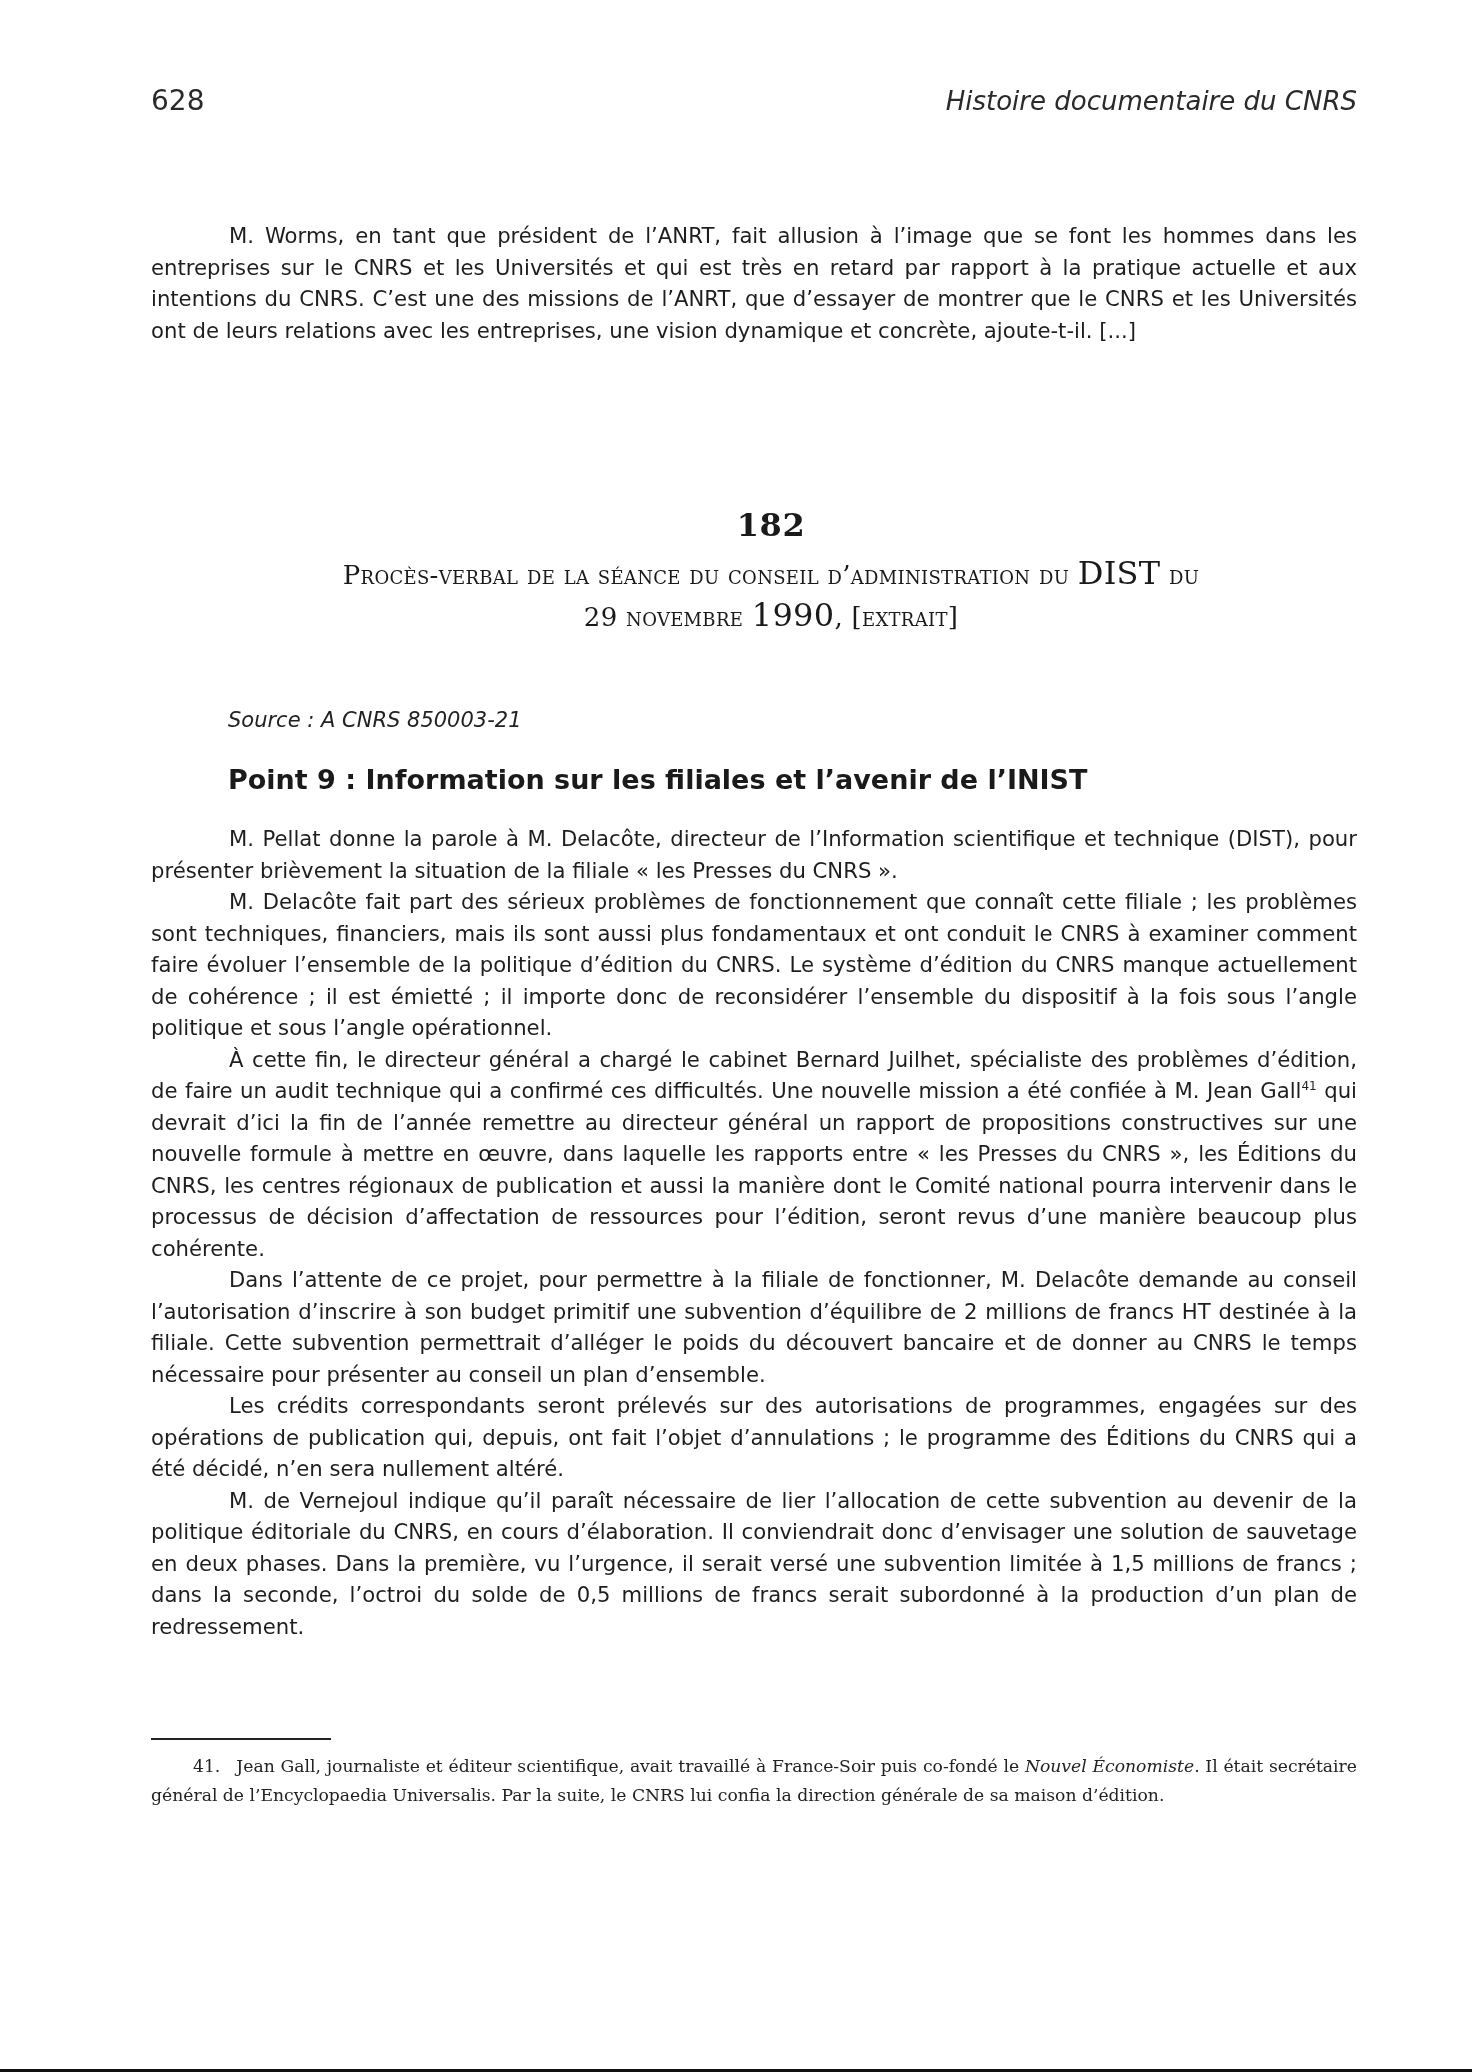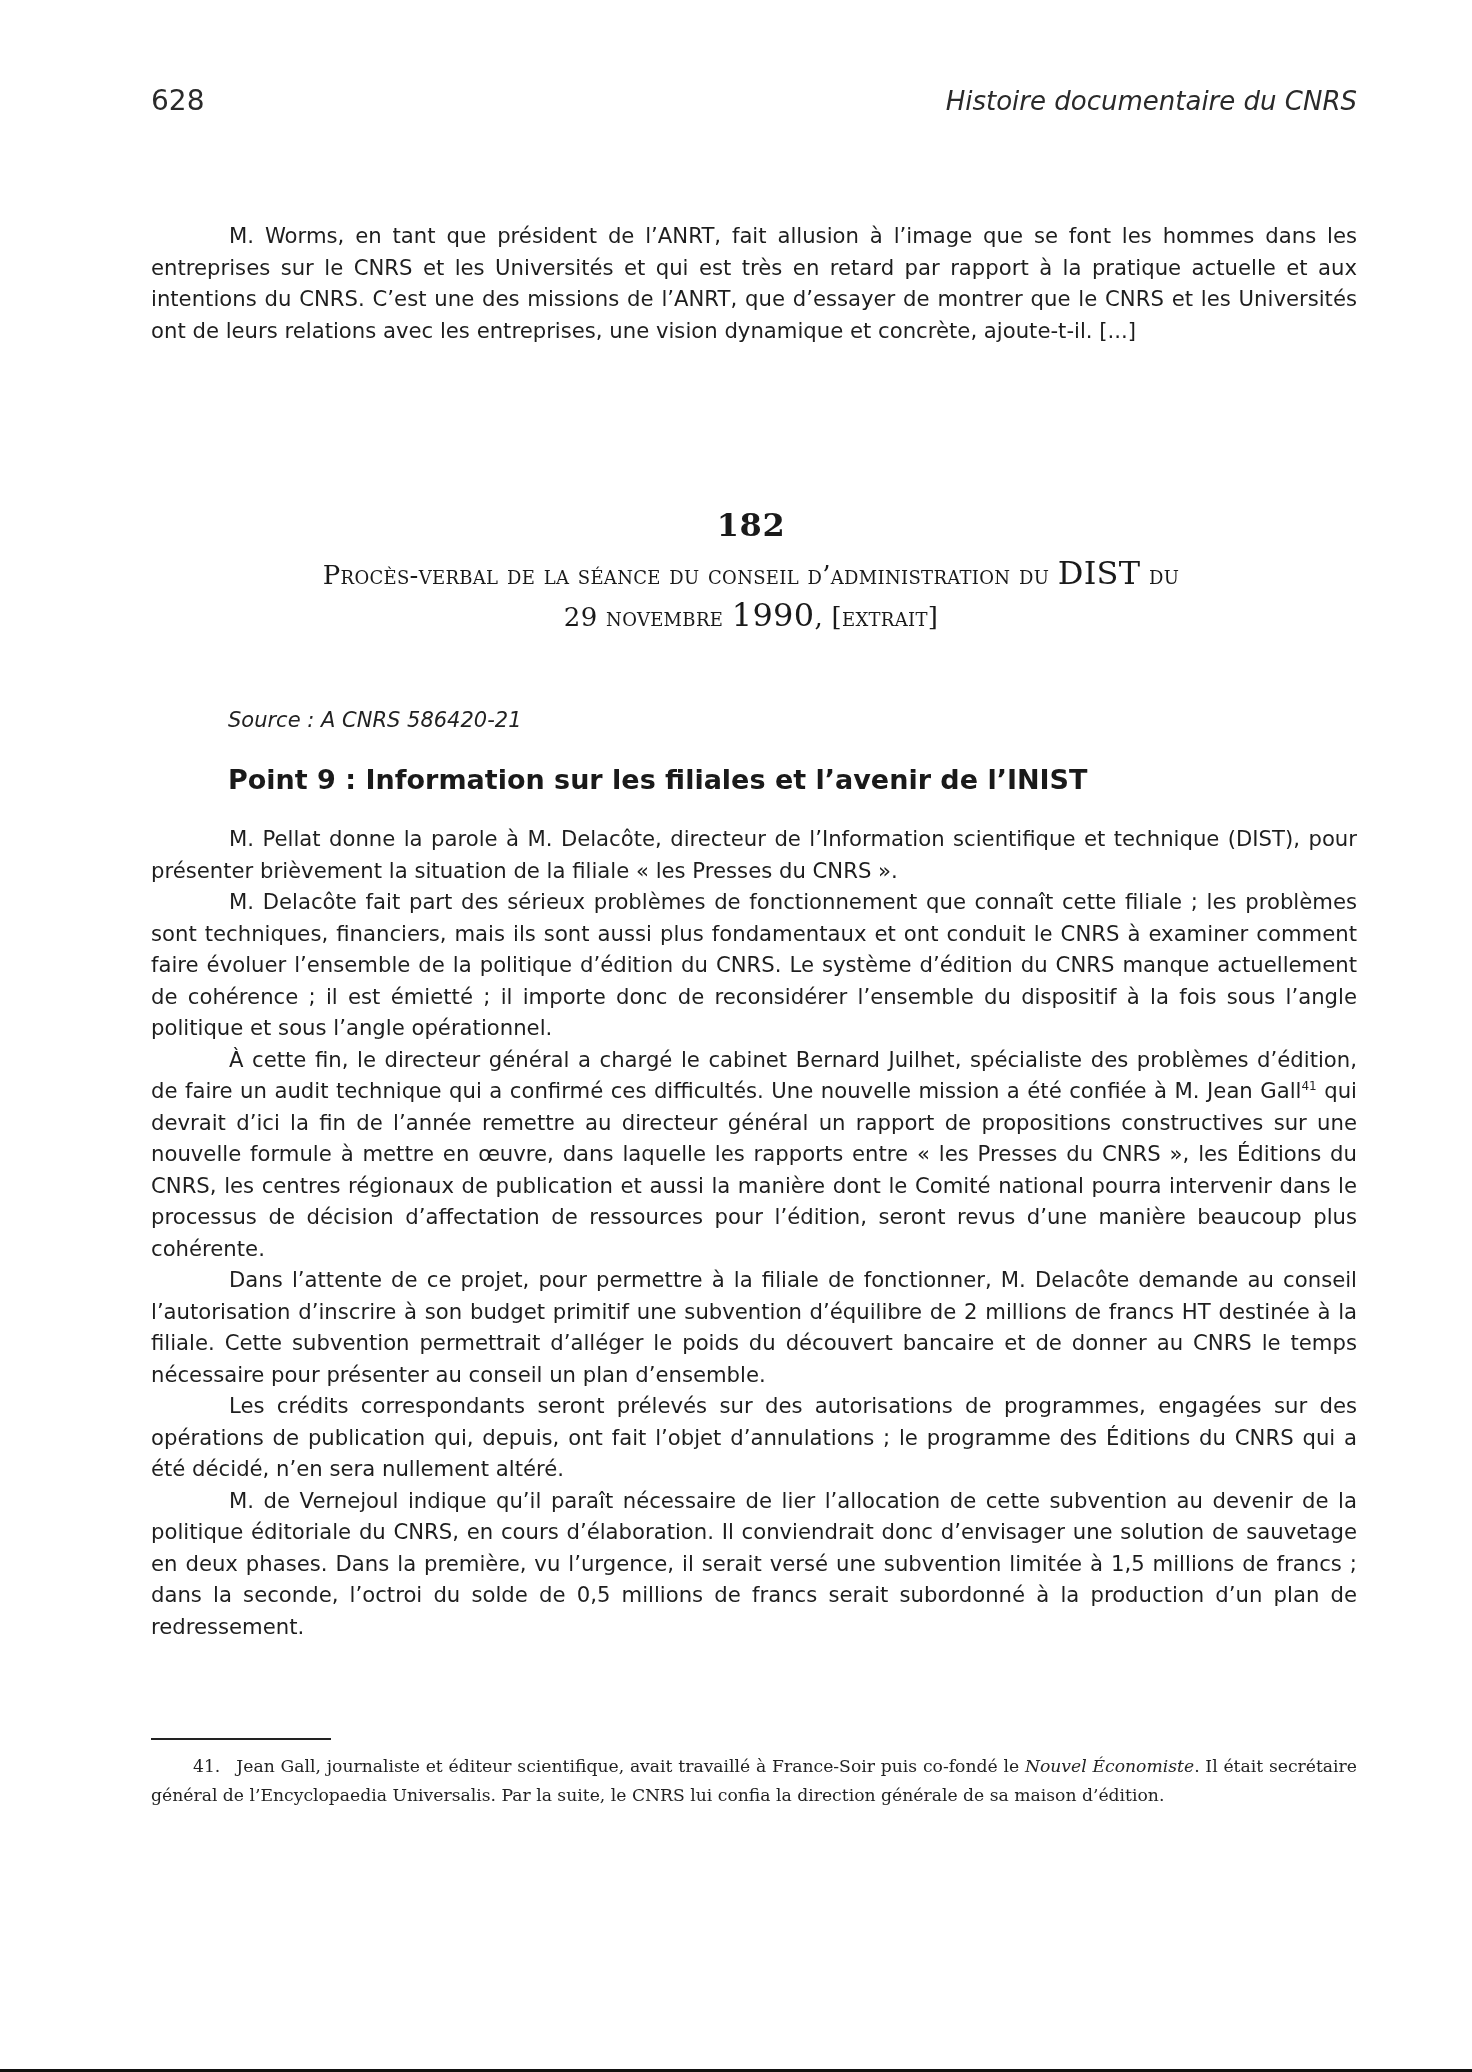--- a/index.html
+++ b/index.html
@@ -50,21 +50,21 @@
     }
     .block-intro {
       position: absolute;
       top: 220px;
       left: 151px;
       width: 1206px;
     }
     .doc-heading {
       position: absolute;
       top: 503px;
-      left: 148px;
+      left: 168px;
       width: 1206px;
       text-align: center;
       font-family: "DejaVu Serif", serif;
       color: #1a1a1a;
     }
     .doc-number {
       font-size: 32px;
       line-height: 44px;
       font-weight: bold;
       letter-spacing: 0.5px;
@@ -152,21 +152,21 @@
   </div>
 
   <div class="doc-heading">
     <div class="doc-number">182</div>
     <div class="doc-title">
       <span>Procès-verbal de la séance du conseil d’administration du </span><span class="big">DIST</span><span> du</span><br>
       <span>29 novembre </span><span class="big">1990</span><span>, [extrait]</span>
     </div>
   </div>
 
-  <div class="source-line">Source : A CNRS 586420-21</div>
+  <div class="source-line">Source : A CNRS 850003-21</div>
   <div class="point-line">Point 9 : Information sur les filiales et l’avenir de l’INIST</div>
 
   <div class="block-main">
     <p class="body-text">M. Pellat donne la parole à M. Delacôte, directeur de l’Information scientifique et tech­nique (DIST), pour présenter brièvement la situation de la filiale « les Presses du CNRS ».</p>
     <p class="body-text">M. Delacôte fait part des sérieux problèmes de fonctionnement que connaît cette filiale ; les problèmes sont techniques, financiers, mais ils sont aussi plus fondamentaux et ont conduit le CNRS à examiner comment faire évoluer l’ensemble de la politique d’édition du CNRS. Le système d’édition du CNRS manque actuellement de cohérence ; il est émietté ; il importe donc de reconsidérer l’ensemble du dispositif à la fois sous l’angle politique et sous l’angle opéra­tionnel.</p>
     <p class="body-text"><span>À cette fin, le directeur général a chargé le cabinet Bernard Juilhet, spécialiste des problèmes d’édition, de faire un audit technique qui a confirmé ces difficultés. Une nouvelle mission a été confiée à M. Jean Gall</span><sup class="fnref">41</sup><span> qui devrait d’ici la fin de l’année remettre au directeur général un rapport de propositions constructives sur une nouvelle formule à mettre en œuvre, dans laquelle les rapports entre « les Presses du CNRS », les Éditions du CNRS, les centres régio­naux de publication et aussi la manière dont le Comité national pourra intervenir dans le processus de décision d’affectation de ressources pour l’édition, seront revus d’une manière beaucoup plus cohérente.</span></p>
     <p class="body-text">Dans l’attente de ce projet, pour permettre à la filiale de fonctionner, M. Delacôte demande au conseil l’autorisation d’inscrire à son budget primitif une subvention d’équilibre de 2 millions de francs HT destinée à la filiale. Cette subvention permettrait d’alléger le poids du découvert bancaire et de donner au CNRS le temps nécessaire pour présenter au conseil un plan d’ensemble.</p>
     <p class="body-text">Les crédits correspondants seront prélevés sur des autorisations de programmes, enga­gées sur des opérations de publication qui, depuis, ont fait l’objet d’annulations ; le programme des Éditions du CNRS qui a été décidé, n’en sera nullement altéré.</p>
     <p class="body-text">M. de Vernejoul indique qu’il paraît nécessaire de lier l’allocation de cette subvention au devenir de la politique éditoriale du CNRS, en cours d’élaboration. Il conviendrait donc d’envi­sager une solution de sauvetage en deux phases. Dans la première, vu l’urgence, il serait versé une subvention limitée à 1,5 millions de francs ; dans la seconde, l’octroi du solde de 0,5 millions de francs serait subordonné à la production d’un plan de redressement.</p>
   </div>

